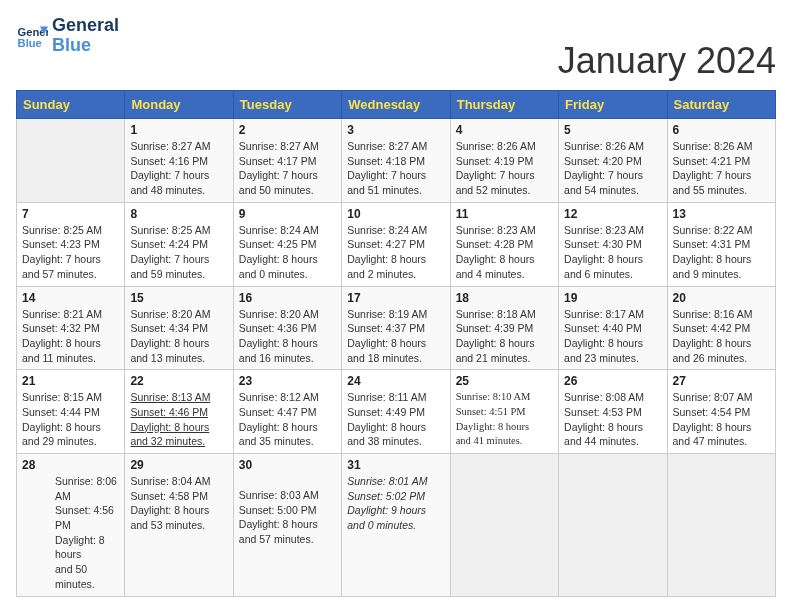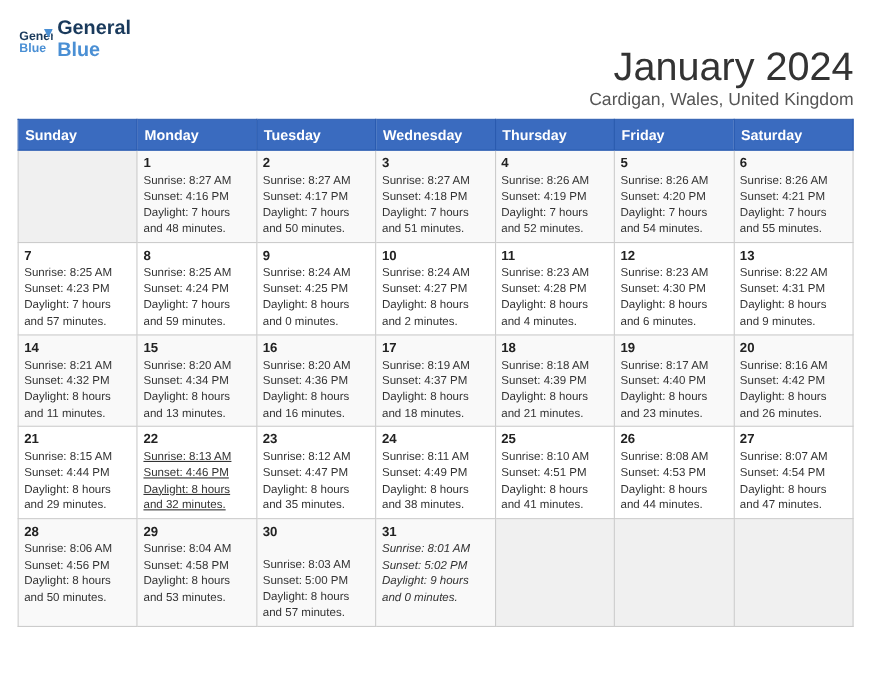--- a/index.html
+++ b/index.html
@@ -47,21 +47,21 @@
       font-size: 16px;
       color: #555;
     }
     table {
       width: 100%;
       border-collapse: collapse;
       font-size: 11px;
     }
     thead tr th {
       background-color: #3a6bbf;
-      color: #ffffff;
+      color: #fde047;
       text-align: left;
       padding: 6px 6px;
       font-size: 13px;
       font-weight: bold;
       border: 1px solid #2a5aaf;
     }
     tbody tr td {
       border: 1px solid #ccc;
       vertical-align: top;
       padding: 4px 5px;
@@ -98,21 +98,20 @@
       <text x="2" y="34" font-size="14" font-weight="bold" fill="#4a8fd4">Blue</text>
       <polygon points="30,8 40,8 35,18" fill="#4a8fd4"></polygon>
     </svg>
     <div class="logo-text">
       <span>General</span>
       <span style="color:#4a8fd4;">Blue</span>
     </div>
   </div>
   <div class="title-area">
     <div class="cal-title">January 2024</div>
-    <div class="cal-subtitle">Cardigan, Wales, United Kingdom</div>
   </div>
 </div>
 
 <table>
   <thead>
     <tr>
     <th>Sunday</th>
         <th>Monday</th>
         <th>Tuesday</th>
         <th>Wednesday</th>
@@ -293,21 +292,21 @@
         </td>
         <td>
           <span class="day-num">24</span>
           <div class="day-info" style="white-space: pre-line;">Sunrise: 8:11 AM
 Sunset: 4:49 PM
 Daylight: 8 hours
 and 38 minutes.</div>
         </td>
         <td>
           <span class="day-num">25</span>
-          <div class="day-info" style="white-space: pre-line;">Sunrise: 8:10 AM
+          <div class="day-info" style="white-space: pre-line; font-family: Liberation Serif, serif;">Sunrise: 8:10 AM
 Sunset: 4:51 PM
 Daylight: 8 hours
 and 41 minutes.</div>
         </td>
         <td>
           <span class="day-num">26</span>
           <div class="day-info" style="white-space: pre-line;">Sunrise: 8:08 AM
 Sunset: 4:53 PM
 Daylight: 8 hours
 and 44 minutes.</div>
@@ -316,21 +315,21 @@
           <span class="day-num">27</span>
           <div class="day-info" style="white-space: pre-line;">Sunrise: 8:07 AM
 Sunset: 4:54 PM
 Daylight: 8 hours
 and 47 minutes.</div>
         </td>
       </tr>
       <tr>
         <td>
           <span class="day-num">28</span>
-          <div class="day-info" style="white-space: pre-line;">Sunrise: 8:06 AM
+          <div class="day-info" style="white-space: pre-line; margin-left: 33px;">Sunrise: 8:06 AM
 Sunset: 4:56 PM
 Daylight: 8 hours
 and 50 minutes.</div>
         </td>
         <td>
           <span class="day-num">29</span>
           <div class="day-info" style="white-space: pre-line;">Sunrise: 8:04 AM
 Sunset: 4:58 PM
 Daylight: 8 hours
 and 53 minutes.</div>

